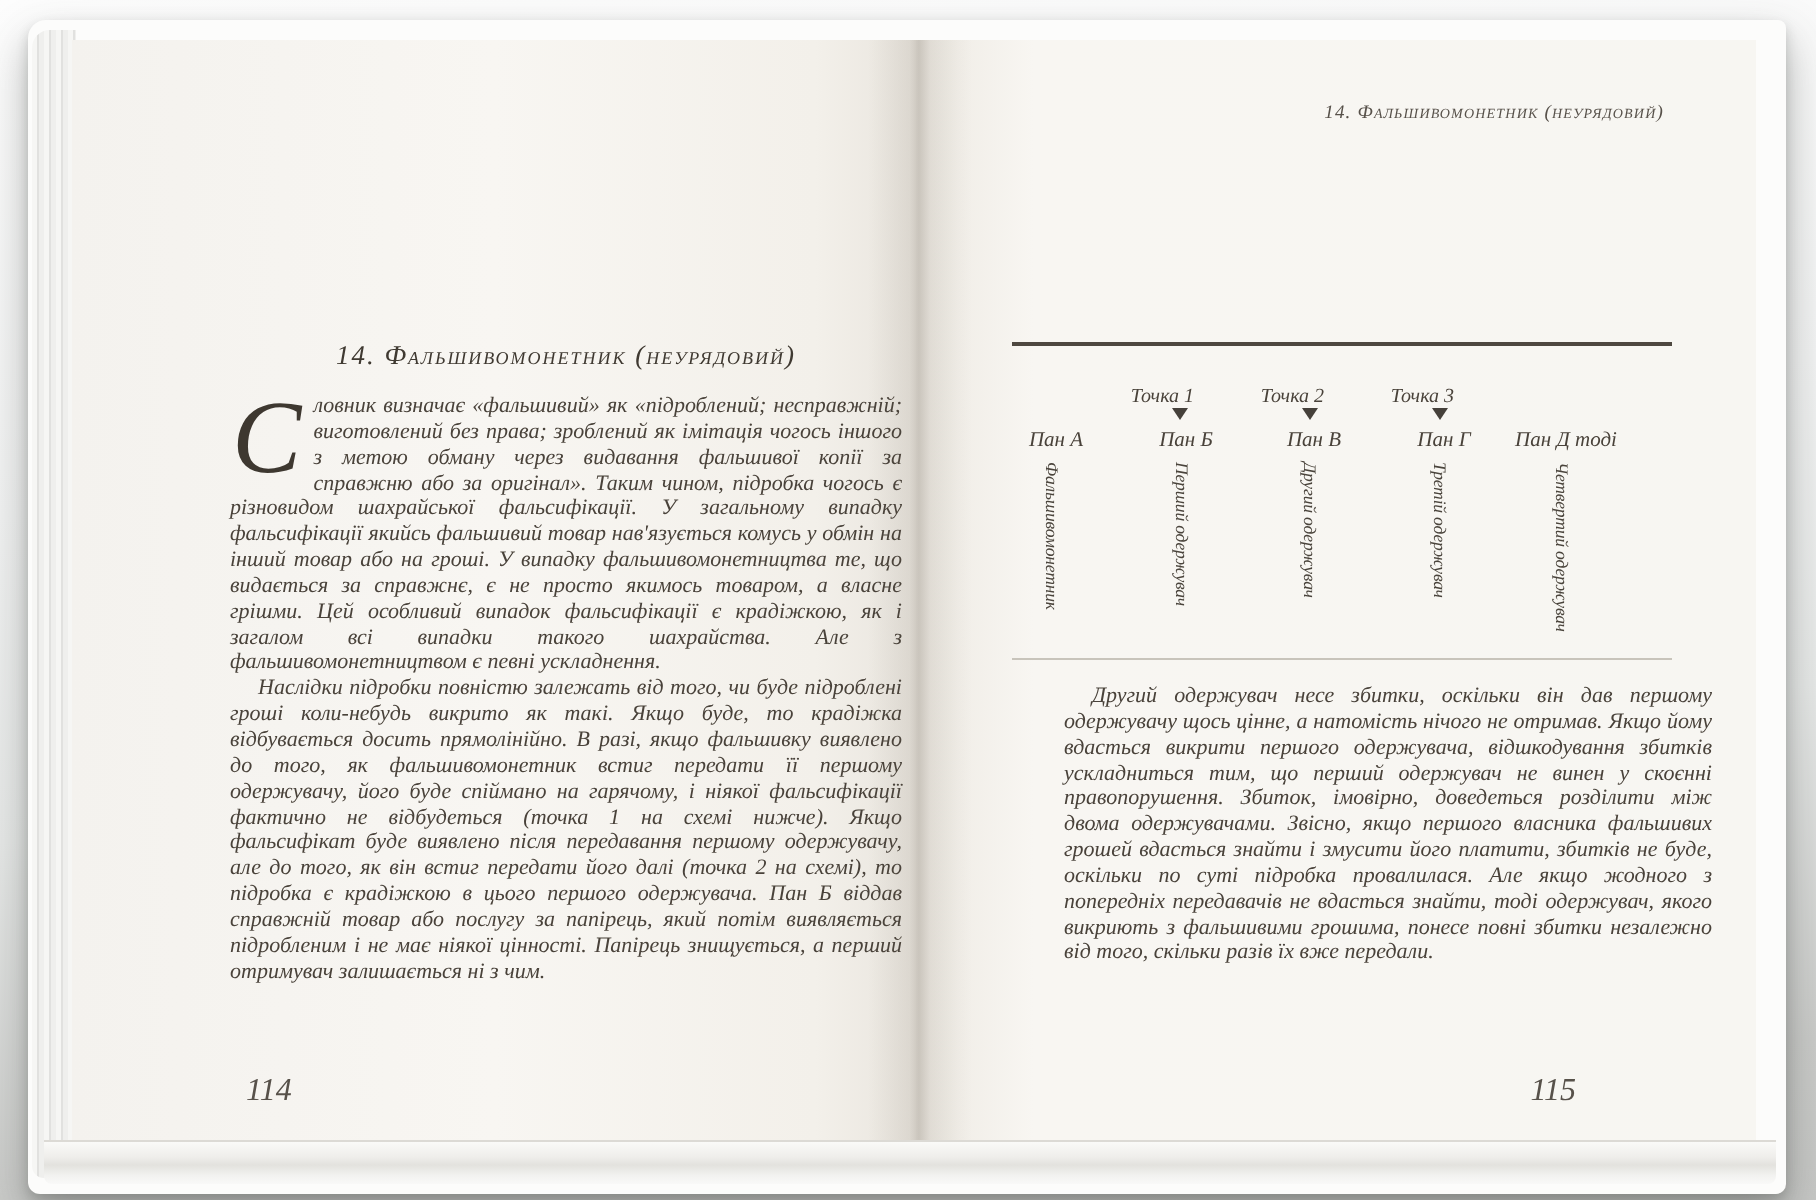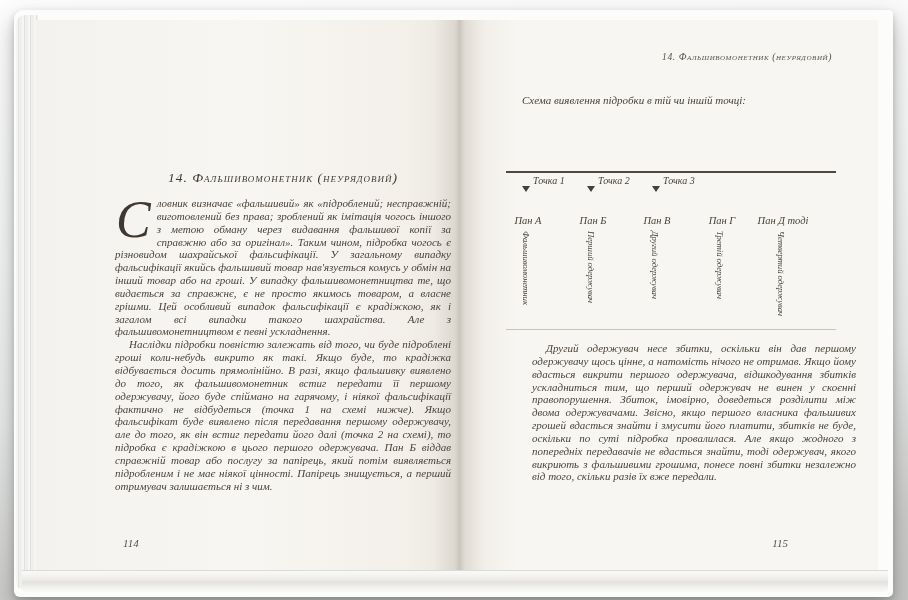--- a/index.html
+++ b/index.html
@@ -35,29 +35,29 @@
   .l-body{top:177px;}
   .r-top{top:74px;}
   .r-bottom{top:322px;margin-left:24px;}
   .para{margin:0;}
   .para.indent{text-indent:14px;}
   .dropcap{float:left;font-size:52px;line-height:40px;padding:3px 6px 0 1px;color:#3e3830;}
 
   .diagram{position:absolute;left:50px;top:149px;width:324px;height:162px;color:#49423a;}
   .rule-top{position:absolute;top:2px;left:-2px;right:-4px;height:2px;background:#4e4840;}
   .rule-bottom{position:absolute;top:160px;left:-2px;right:-4px;height:1px;background:#c8c4bb;}
-  .point{position:absolute;top:6px;width:64px;text-align:left;}
+  .point{position:absolute;top:24px;width:64px;text-align:right;}
   .point-label{display:block;font-size:10px;transform:translateX(8px);white-space:nowrap;}
   .arrow{position:relative;width:1px;height:17px;background:#45403a;margin:2px auto 0;}
   .arrow::after{content:"";position:absolute;bottom:-6px;left:-3.5px;
     border:4px solid transparent;border-top:6px solid #45403a;border-bottom:0;}
   .actor{position:absolute;top:46px;width:90px;text-align:center;font-size:10.5px;white-space:nowrap;}
   .role{position:absolute;top:62px;height:98px;writing-mode:vertical-rl;
     font-size:8.8px;letter-spacing:-.1px;white-space:nowrap;color:#4a443c;}
-  .folio{position:absolute;top:517px;font-size:11px;color:#57514a;}
+  .folio{position:absolute;top:517px;font-size:16px;color:#57514a;}
   .folio-left{left:87px;}
   .folio-right{right:90px;}
 </style>
 </head>
 <body>
 
 <div class="scene">
   <div class="book">
     <div class="page-stack-left"></div>
 
@@ -66,21 +66,20 @@
       <div class="body-text l-body">
         <p class="para"><span class="dropcap">С</span><span>ловник визначає «фальшивий» як «підроблений; несправжній; виготовлений без права; зроблений як імітація чогось іншого з метою обману через видавання фальшивої копії за справжню або за оригінал». Таким чином, підробка чогось є різновидом шахрайської фальсифікації. У загальному випадку фальсифікації якийсь фальшивий товар нав'язується комусь у обмін на інший товар або на гроші. У випадку фальшивомонетництва те, що видається за справжнє, є не просто якимось товаром, а власне грішми. Цей особливий випадок фальсифікації є крадіжкою, як і загалом всі випадки такого шахрайства. Але з фальшивомонетництвом є певні ускладнення.</span></p>
         <p class="para indent">Наслідки підробки повністю залежать від того, чи буде підроблені гроші коли-небудь викрито як такі. Якщо буде, то крадіжка відбувається досить прямолінійно. В разі, якщо фальшивку виявлено до того, як фальшивомонетник встиг передати її першому одержувачу, його буде спіймано на гарячому, і ніякої фальсифікації фактично не відбудеться (точка 1 на схемі нижче). Якщо фальсифікат буде виявлено після передавання першому одержувачу, але до того, як він встиг передати його далі (точка 2 на схемі), то підробка є крадіжкою в цього першого одержувача. Пан Б віддав справжній товар або послугу за папірець, який потім виявляється підробленим і не має ніякої цінності. Папірець знищується, а перший отримувач залишається ні з чим.</p>
       </div>
       <div class="folio folio-left">114</div>
     </div>
 
     <div class="page page-right">
       <div class="running-header">14. Фальшивомонетник (неурядовий)</div>
       <div class="body-text r-top">
-        <p class="para indent">Схема виявлення підробки в тій чи іншій точці:</p>
       </div>
 
       <div class="diagram">
         <div class="rule-top"></div>
 
         <div class="point" style="left:17px">
           <span class="point-label">Точка 1</span>
           <span class="arrow"></span>
         </div>
         <div class="point" style="left:82px">

